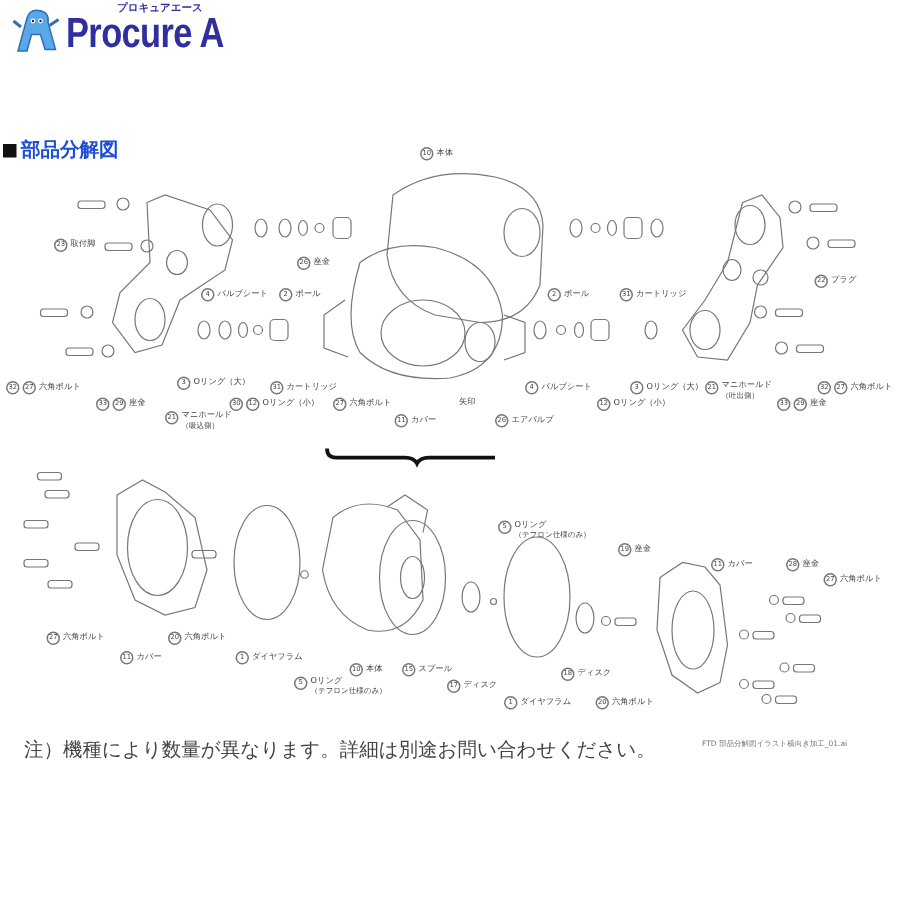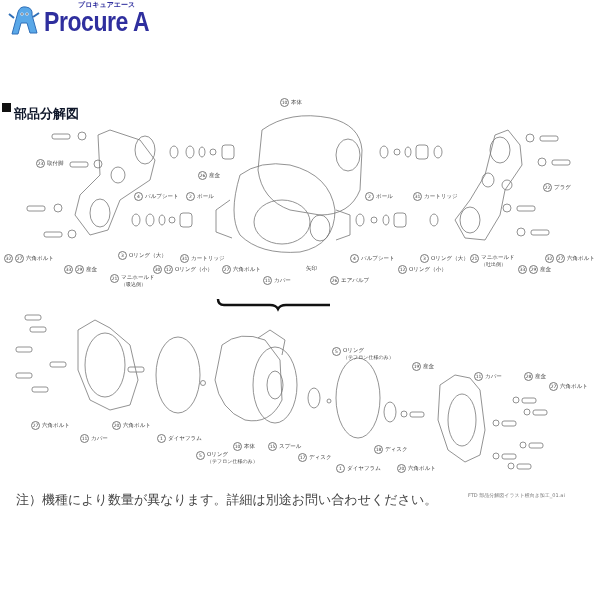--- a/index.html
+++ b/index.html
@@ -6,21 +6,21 @@
   body { width: 600px; height: 600px; position: relative; overflow: hidden;
          font-family: "DejaVu Sans", sans-serif; color: #333; }
   .logo { position: absolute; left: 6px; top: 2px; height: 34px; display: flex; align-items: flex-end; justify-content: space-between; }
   .logo-mascot { width: 36px; height: 32px; }
   .logo-text { font-family: "Liberation Sans", sans-serif; font-weight: bold; font-size: 28px;
                color: #2f2f9e; letter-spacing: -0.5px; line-height: 28px; margin-left: 2px;
                transform: scaleX(0.82); transform-origin: left bottom; }
   .logo-kana { position: absolute; left: 78px; top: 0px; font-size: 7px; color: #2f2f9e; font-weight: bold; }
   .section-title { position: absolute; left: 2px; top: 91px; display: flex; align-items: center; }
   .section-title .sq { width: 9px; height: 9px; background: #111; margin-right: 3px; }
-  .section-title .txt { font-size: 13px; color: #0f172a; font-weight: bold; margin-top: 14px; }
+  .section-title .txt { font-size: 13px; color: #1d4ed8; font-weight: bold; }
   svg.diagram { position: absolute; left: 0; top: 0; }
   .lbl { position: absolute; font-size: 5.5px; color: #444; white-space: nowrap; display: flex; align-items: center; line-height: 7px; }
   .lbl .num { display: inline-flex; align-items: center; justify-content: center; width: 7px; height: 7px;
               border: 0.6px solid #777; border-radius: 50%; font-size: 4.5px; margin-right: 2px; color: #444; }
   .lbl .sub { display: block; font-size: 5px; }
   .note { position: absolute; left: 16px; top: 491px; font-size: 13px; color: #444; }
   .caption { position: absolute; left: 468px; top: 492px; font-size: 5px; color: #777; }
 </style>
 </head>
 <body>

